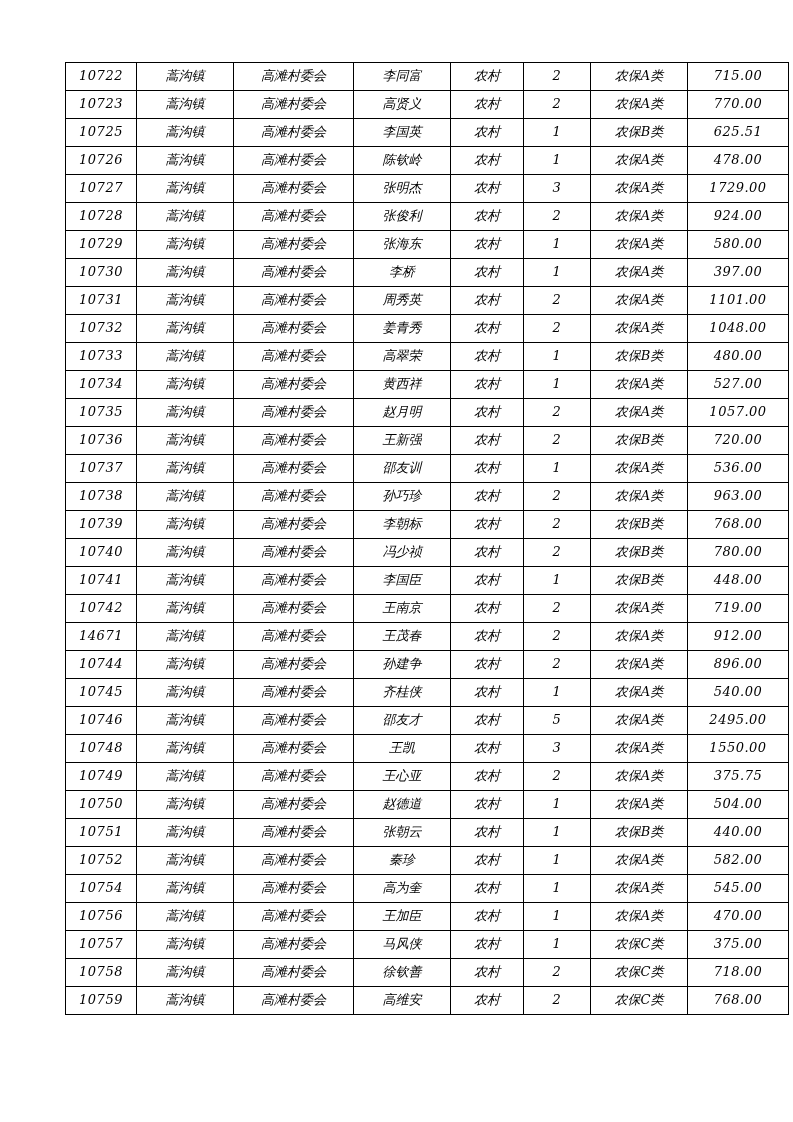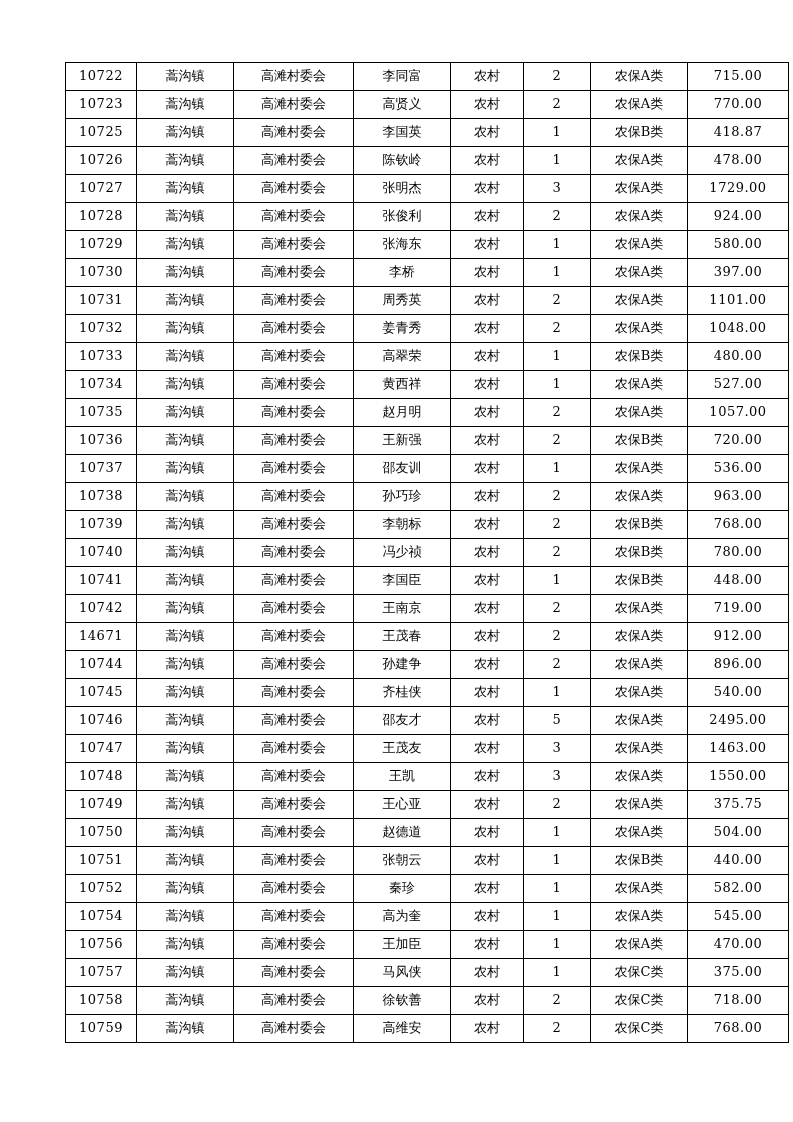--- a/index.html
+++ b/index.html
@@ -12,20 +12,21 @@
     height: 1122px;
     font-family: "DejaVu Serif", serif;
     color: #000000;
   }
   .page {
     position: relative;
     width: 793px;
     height: 1122px;
     box-sizing: border-box;
     padding: 62px 65px 0 65px;
+    font-style: italic;
   }
   table.roster {
     border-collapse: collapse;
     width: 663px;
     table-layout: fixed;
   }
   table.roster td {
     border: 1px solid #000000;
     height: 27px;
     padding: 0 2px;
@@ -77,21 +78,21 @@
           <td class="c-amount num">770.00</td>
         </tr>
         <tr>
           <td class="c-id num">10725</td>
           <td class="c-town">蒿沟镇</td>
           <td class="c-village">高滩村委会</td>
           <td class="c-name">李国英</td>
           <td class="c-type">农村</td>
           <td class="c-count num">1</td>
           <td class="c-cat">农保B类</td>
-          <td class="c-amount num">418.87</td>
+          <td class="c-amount num">625.51</td>
         </tr>
         <tr>
           <td class="c-id num">10726</td>
           <td class="c-town">蒿沟镇</td>
           <td class="c-village">高滩村委会</td>
           <td class="c-name">陈钦岭</td>
           <td class="c-type">农村</td>
           <td class="c-count num">1</td>
           <td class="c-cat">农保A类</td>
           <td class="c-amount num">478.00</td>
@@ -288,30 +289,20 @@
         </tr>
         <tr>
           <td class="c-id num">10746</td>
           <td class="c-town">蒿沟镇</td>
           <td class="c-village">高滩村委会</td>
           <td class="c-name">邵友才</td>
           <td class="c-type">农村</td>
           <td class="c-count num">5</td>
           <td class="c-cat">农保A类</td>
           <td class="c-amount num">2495.00</td>
-        </tr>
-        <tr>
-          <td class="c-id num">10747</td>
-          <td class="c-town">蒿沟镇</td>
-          <td class="c-village">高滩村委会</td>
-          <td class="c-name">王茂友</td>
-          <td class="c-type">农村</td>
-          <td class="c-count num">3</td>
-          <td class="c-cat">农保A类</td>
-          <td class="c-amount num">1463.00</td>
         </tr>
         <tr>
           <td class="c-id num">10748</td>
           <td class="c-town">蒿沟镇</td>
           <td class="c-village">高滩村委会</td>
           <td class="c-name">王凯</td>
           <td class="c-type">农村</td>
           <td class="c-count num">3</td>
           <td class="c-cat">农保A类</td>
           <td class="c-amount num">1550.00</td>

